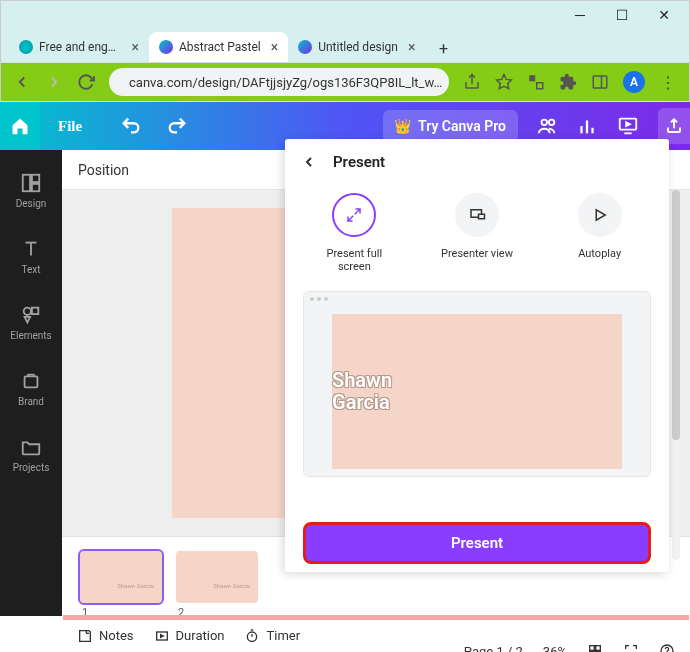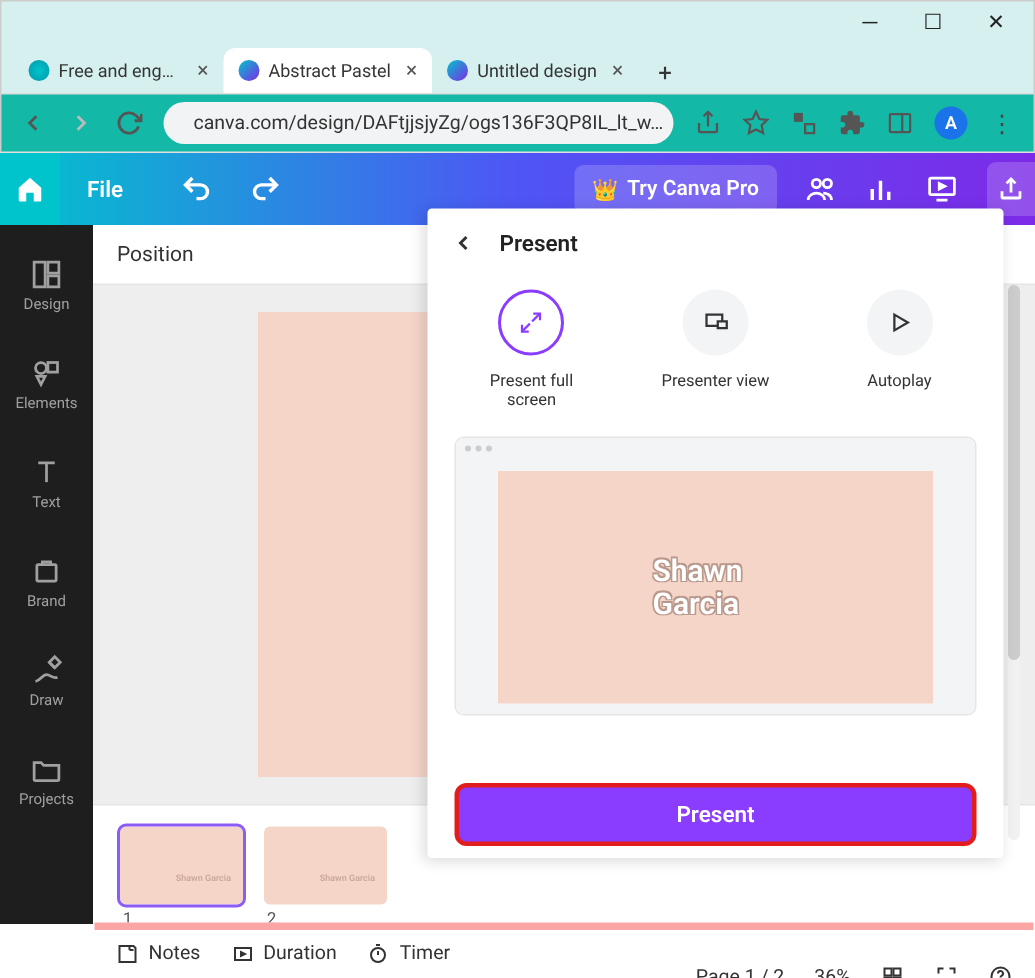--- a/index.html
+++ b/index.html
@@ -14,31 +14,31 @@
   .tab { height: 30px; display:flex; align-items:center; gap:6px; padding: 0 10px; font-size: 12px; color:#333; border-radius: 8px 8px 0 0; max-width: 140px; min-width:120px;}
   .tab.active { background: #fff; }
   .tab .fav { width:14px; height:14px; border-radius:50%; flex-shrink:0;}
   .fav.blue { background: radial-gradient(circle,#00c4cc,#0099a8);}
   .fav.canva { background: linear-gradient(135deg,#00c4cc,#7d2ae8);}
   .tab-title { white-space:nowrap; overflow:hidden; text-overflow:ellipsis; flex:1;}
   .tab-close { font-size:14px; color:#555; margin-left:4px;}
   .newtab { width:28px; height:28px; display:flex; align-items:center; justify-content:center; font-size:16px; color:#333; margin-left:4px;}
   
   
-  .urlbar { height: 40px; background:#14b8a6; display:flex; align-items:center; gap:14px; padding: 0 12px; border-bottom:1px solid #e0e0e0; border-left:1px solid #ccc; border-right:1px solid #ccc; border-top:1px solid #ddd;}
+  .urlbar { height: 40px; background:#84cc16; display:flex; align-items:center; gap:14px; padding: 0 12px; border-bottom:1px solid #e0e0e0; border-left:1px solid #ccc; border-right:1px solid #ccc; border-top:1px solid #ddd;}
   .nav-btn { width:20px; height:20px; display:flex; align-items:center; justify-content:center; color:#555;}
   .urlfield { flex:1; max-width:340px; height:28px; background:#f1f3f4; border-radius:14px; display:flex; align-items:center; padding:0 12px; gap:8px; font-size:13px; color:#333;}
   .url-right { display:flex; align-items:center; gap:14px; margin-left:auto;}
   .url-icon { width:18px; height:18px; display:flex; align-items:center; justify-content:center; color:#444;}
   .avatar { width:22px; height:22px; border-radius:50%; background:#1a73e8; color:#fff; display:flex; align-items:center; justify-content:center; font-size:12px; font-weight:600;}
   
   
   .canva-bar { height: 48px; background: linear-gradient(90deg,#00c4cc,#4f55f5,#7d2ae8); display:flex; align-items:center; color:#fff; padding-right:10px;}
   .home-btn { width:40px; height:48px; background:#00c4cc; display:flex; align-items:center; justify-content:center;}
-  .canva-btn { padding:0 18px; font-size:15px; font-weight:600; color:#fff;}
+  .canva-btn { padding:0 18px; font-size:15px; font-weight:600; color:#fff;font-family:Liberation Serif, serif;}
   .undo-redo { display:flex; gap:24px; margin-left:20px;}
   .canva-right { margin-left:auto; display:flex; align-items:center; gap:18px;}
   .try-pro { background:rgba(255,255,255,.18); border-radius:6px; padding:8px 12px; display:flex; align-items:center; gap:6px; font-size:14px; font-weight:600;}
   .crown { color:#ffd700;}
   .share-btn { width:32px; height:36px; background:rgba(255,255,255,.18); border-radius:6px 0 0 6px; display:flex; align-items:center; justify-content:center; margin-right:-10px;}
   
   
   .main { display:flex; height: 466px; background:#f5f5f5;}
   .sidebar { width:62px; background:#1e1e1e; display:flex; flex-direction:column; align-items:center; padding-top:8px; gap:2px;}
   .side-item { width:62px; height:64px; display:flex; flex-direction:column; align-items:center; justify-content:center; color:#a0a0a0; font-size:10px; gap:4px; cursor:pointer;}
@@ -61,21 +61,21 @@
   .pop-header { height:46px; display:flex; align-items:center; gap:14px; padding:0 14px; font-size:15px; font-weight:600; color:#222;}
   .pop-back { width:20px; height:20px; display:flex; align-items:center; justify-content:center; cursor:pointer;}
   .pop-options { display:flex; justify-content:space-around; padding:8px 8px 18px;}
   .opt { width:86px; display:flex; flex-direction:column; align-items:center; gap:10px; font-size:11px; color:#333; text-align:center; cursor:pointer;}
   .opt-circle { width:44px; height:44px; border-radius:50%; background:#f3f4f6; display:flex; align-items:center; justify-content:center;}
   .opt.selected .opt-circle { background:#fff; border:2px solid #8b3dff; color:#8b3dff;}
   .preview-wrap { margin: 0 18px; border:1px solid #e5e5e5; border-radius:6px; overflow:hidden;}
   .preview-chrome { height:14px; background:#f3f4f6; display:flex; align-items:center; padding-left:6px; gap:3px;}
   .dot { width:4px; height:4px; border-radius:50%; background:#ccc;}
   .preview-body { height:170px; background:#f3f4f6; display:flex; align-items:center; justify-content:center;}
-  .preview-slide { width:290px; height:155px; background:#f6d5c9; display:flex; align-items:center; justify-content:center; padding-right:24px;}
+  .preview-slide { width:290px; height:155px; background:#f6d5c9; display:flex; align-items:center; justify-content:flex-start; padding-right:24px;}
   .preview-name { font-size:20px; font-weight:600; color:#fff; text-shadow: -1px -1px 0 #b8998c, 1px -1px 0 #b8998c, -1px 1px 0 #b8998c, 1px 1px 0 #b8998c; line-height:1.1; font-family: Georgia, serif;}
   .present-btn-wrap { position:absolute; left:18px; right:18px; bottom:8px;}
   .present-btn { width:100%; height:42px; background:#8b3dff; border:3px solid #e11d1d; border-radius:8px; color:#fff; font-size:15px; font-weight:600; display:flex; align-items:center; justify-content:center; cursor:pointer;}
   
   
   .bottom-bar { position:absolute; left:63px; right:1px; bottom:1px; height:36px; background:#fff; border-top:5px solid #fca5a5; display:flex; align-items:center; padding:0 14px; gap:20px; font-size:13px; color:#333;}
   .bb-item { display:flex; align-items:center; gap:6px; cursor:pointer;}
   .bb-right { margin-left:auto; display:flex; align-items:center; gap:20px;margin-top:31px;}
   
   
@@ -236,54 +236,44 @@
             <rect x="3" y="3" width="8" height="18"></rect>
             <rect x="13" y="3" width="8" height="8"></rect>
             <rect x="13" y="13" width="8" height="8"></rect>
           </svg>
         </span>
       <span>Design</span>
     </div>
     <div class="side-item">
       <span class="side-icon">
           <svg width="22" height="22" viewBox="0 0 24 24" fill="none" stroke="currentColor" stroke-width="2">
+            <line x1="6" y1="5" x2="18" y2="5"></line>
+            <line x1="12" y1="5" x2="12" y2="19"></line>
+          </svg>
+        </span>
+      <span>Text</span>
+    </div>
+    <div class="side-item">
+      <span class="side-icon">
+          <svg width="22" height="22" viewBox="0 0 24 24" fill="none" stroke="currentColor" stroke-width="2">
             <circle cx="8" cy="8" r="4"></circle>
             <rect x="13" y="4" width="7" height="7"></rect>
             <polygon points="5,14 11,14 8,20"></polygon>
           </svg>
         </span>
       <span>Elements</span>
-    </div>
-    <div class="side-item">
-      <span class="side-icon">
-          <svg width="22" height="22" viewBox="0 0 24 24" fill="none" stroke="currentColor" stroke-width="2">
-            <line x1="6" y1="5" x2="18" y2="5"></line>
-            <line x1="12" y1="5" x2="12" y2="19"></line>
-          </svg>
-        </span>
-      <span>Text</span>
     </div>
     <div class="side-item">
       <span class="side-icon">
           <svg width="22" height="22" viewBox="0 0 24 24" fill="none" stroke="currentColor" stroke-width="2">
             <rect x="5" y="7" width="14" height="12" rx="1"></rect>
             <path d="M9 7V5h6v2"></path>
           </svg>
         </span>
       <span>Brand</span>
-    </div>
-    <div class="side-item">
-      <span class="side-icon">
-          <svg width="22" height="22" viewBox="0 0 24 24" fill="none" stroke="currentColor" stroke-width="2">
-            <path d="M4 20c4-1 5-5 8-5s4 3 8 2"></path>
-            <path d="M14 6l4 4"></path>
-            <path d="M18 2l4 4-4 4-4-4z"></path>
-          </svg>
-        </span>
-      <span>Draw</span>
     </div>
     <div class="side-item">
       <span class="side-icon">
           <svg width="22" height="22" viewBox="0 0 24 24" fill="none" stroke="currentColor" stroke-width="2">
             <path d="M3 7h5l2 2h11v10a1 1 0 0 1-1 1H4a1 1 0 0 1-1-1V7z"></path>
           </svg>
         </span>
       <span>Projects</span>
     </div>
   </div>

